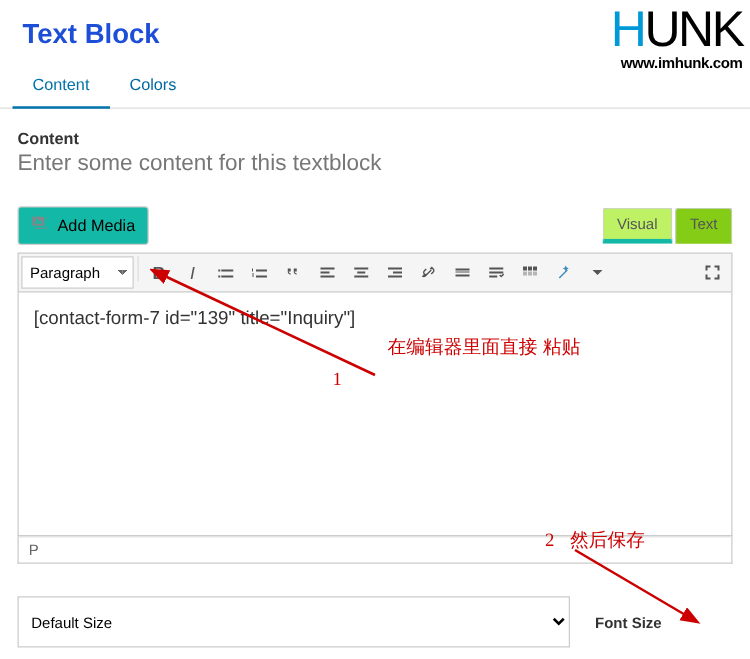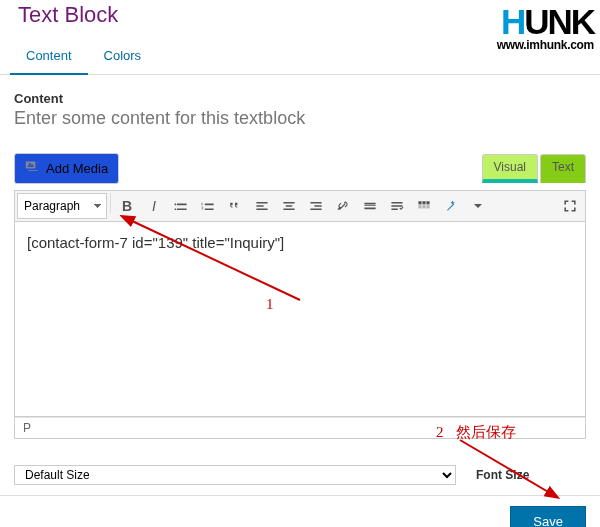--- a/index.html
+++ b/index.html
@@ -1,43 +1,43 @@
 <!DOCTYPE html>
 <html><head>
 <meta charset="utf-8">
 <style>
 *{box-sizing:border-box;margin:0;padding:0;font-family:-apple-system,BlinkMacSystemFont,"Segoe UI",Arial,sans-serif}
 body{background:#fff;width:600px;font-size:13px;color:#333}
-.modal-title{font-size:22px;font-weight:400;padding:2px 18px 10px;color:#701a75}
+.modal-title{font-size:22px;font-weight:700;padding:14px 18px 10px;color:#1d4ed8}
 .tabs{border-bottom:1px solid #ddd;display:flex;padding:0 10px}
 .tab{padding:10px 16px;color:#0369a1;cursor:pointer;font-size:13px}
 .tab.active{color:#0073aa;border-bottom:2px solid #0073aa;margin-bottom:-1px}
 .panel{padding:16px 14px}
 .lbl{font-weight:600;font-size:13px;margin-bottom:2px;display:block}
 .hint{font-size:18px;color:#777;margin-bottom:24px}
-.btn{display:inline-flex;align-items:center;gap:5px;background:#1d4ed8;border:1px solid #ccc;border-radius:3px;padding:5px 10px;font-size:13px;cursor:pointer}
+.btn{display:inline-flex;align-items:center;gap:5px;background:#14b8a6;border:1px solid #ccc;border-radius:3px;padding:5px 10px;font-size:13px;cursor:pointer}
 .media-row{display:flex;align-items:center;justify-content:space-between;margin-bottom:6px}
 .ed-tabs{display:flex;gap:2px}
 .ed-tab{padding:5px 11px;font-size:12px;background:#84cc16;border:1px solid #ccc;border-bottom:none;border-radius:3px 3px 0 0;color:#555;cursor:pointer}
 .ed-tab.active{background:#bef264;border-bottom:4px solid #14b8a6;position:relative;z-index:2}
 .toolbar{display:flex;gap:1px;background:#f5f5f5;border:1px solid #ccc;padding:2px;flex-wrap:nowrap}
 .tbtn{width:26px;height:26px;display:flex;align-items:center;justify-content:center;cursor:pointer;color:#555;font-size:14px;border:1px solid transparent}
 .sel{height:26px;border:1px solid #ccc;background:#fff;font-size:12px;padding:0 18px 0 6px;min-width:90px;cursor:pointer;appearance:none;background-image:linear-gradient(45deg,transparent 50%,#666 50%),linear-gradient(135deg,#666 50%,transparent 50%);background-position:right 8px center,right 4px center;background-size:4px 4px;background-repeat:no-repeat}
 .tsep{width:1px;height:20px;background:#ddd;margin:0 2px}
 .spacer{flex:1}
 .editor{border:1px solid #ccc;border-top:none;min-height:195px;padding:12px;font-family:Georgia,serif;font-size:15px;color:#333;position:relative}
 .status{border:1px solid #ccc;border-top:1px solid #e5e5e5;padding:3px 8px;font-size:12px;color:#666;background:#fff}
 .row2{display:flex;align-items:center;justify-content:space-between;padding:10px 14px;gap:20px}
 .size-sel{flex:1}
-.size-sel select{width:100%;height:20px;border:1px solid #ccc;background:#fff;padding:0 6px;font-size:12px}
+.size-sel select{width:100%;height:41px;border:1px solid #ccc;background:#fff;padding:0 6px;font-size:12px}
 .fsl{font-size:12px;font-weight:600;color:#333;flex:0 0 110px}
 .footer{border-top:1px solid #ddd;padding:10px 14px;display:flex;justify-content:flex-end}
 .save{background:#0073aa;color:#fff;border:1px solid #006291;padding:7px 22px;font-size:13px;cursor:pointer}
 .logo{position:absolute;top:4px;right:6px;text-align:right;line-height:1}
-.logo .brand{font-family:Arial Black,Arial,sans-serif;font-weight:700;font-size:35px;letter-spacing:-2px;color:#000}
+.logo .brand{font-family:Arial Black,Arial,sans-serif;font-weight:400;font-size:40px;letter-spacing:-2px;color:#000}
 .logo .h{color:#0099d8}
 .logo .url{font-size:12px;font-weight:bold;color:#000000;letter-spacing:-.3px}
 .anno{position:absolute;color:#c00;font-size:15px;pointer-events:none;font-family:Arial,"Microsoft YaHei",sans-serif}
 .anno .num{font-family:serif}
 svg.arrow{position:absolute;pointer-events:none}
 </style>
 </head>
 <body>
 
 <div style="position:relative">
@@ -175,20 +175,21 @@
         <marker id="ah1" markerWidth="10" markerHeight="10" refX="2" refY="3" orient="auto">
           <path d="M0,0 L0,6 L8,3 z" fill="#c00"></path>
         </marker>
       </defs>
     <line x1="180" y1="90" x2="10" y2="10" stroke="#c00" stroke-width="2" marker-end="url(#ah1)"></line>
   </svg>
   <div class="anno" style="left:278px;top:288px">
     <span class="num" style="position:absolute;left:-12px;top:8px">1</span>
   </div>
   <div class="anno" style="left:310px;top:263px;line-height:2">
+    <div>在编辑器里面直接 粘贴</div>
   </div>
 
   <svg class="arrow" style="left:430px;top:435px" width="140" height="70">
     <defs>
         <marker id="ah2" markerWidth="10" markerHeight="10" refX="2" refY="3" orient="auto">
           <path d="M0,0 L0,6 L8,3 z" fill="#c00"></path>
         </marker>
       </defs>
     <line x1="30" y1="5" x2="120" y2="58" stroke="#c00" stroke-width="2" marker-end="url(#ah2)"></line>
   </svg>

